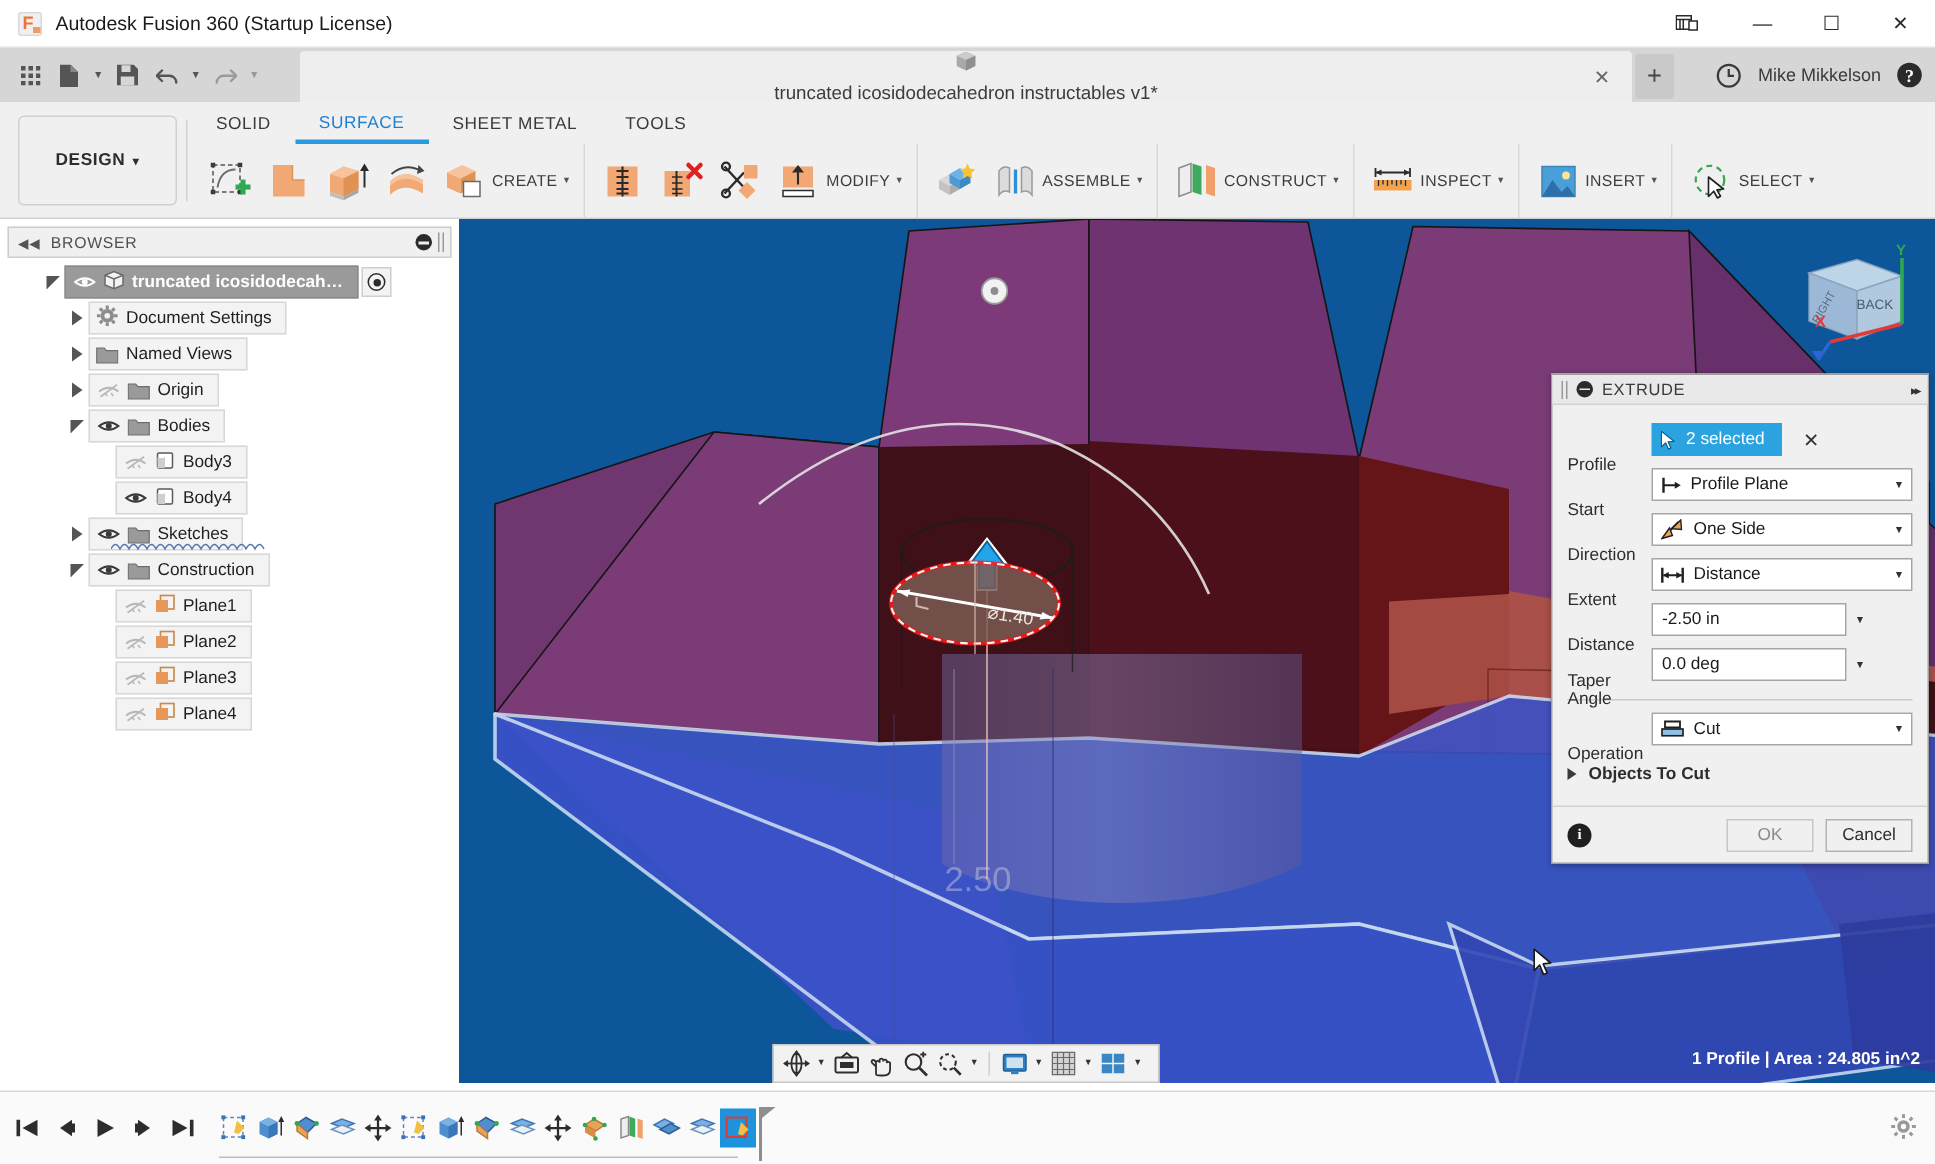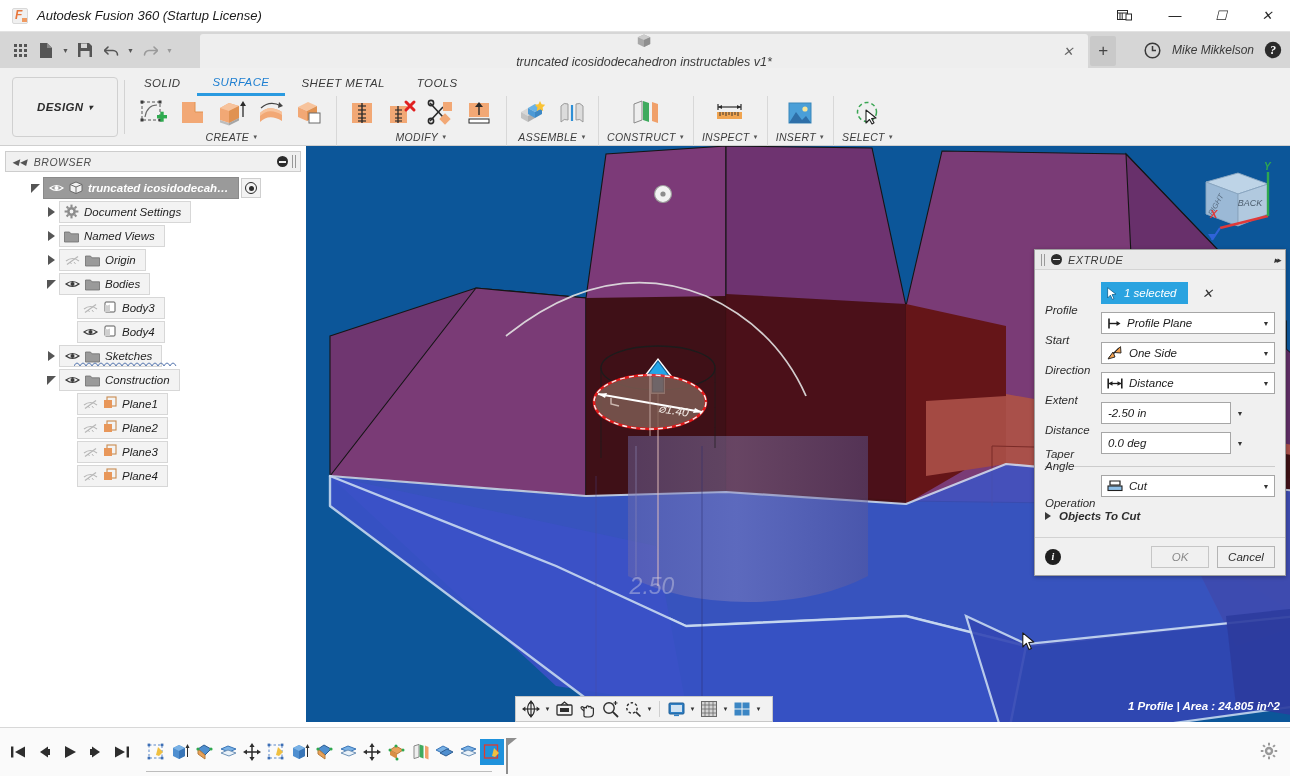--- a/index.html
+++ b/index.html
@@ -5,21 +5,21 @@
   * { box-sizing: border-box; margin: 0; padding: 0; }
   body {
     width: 1290px; height: 776px;
     font-family: "Liberation Sans", sans-serif;
     font-size: 12px;
     background: #ffffff;
     overflow: hidden;
     position: relative;
     -webkit-font-smoothing: antialiased;
   }
-  #app { position: relative; width: 1290px; height: 665px; font-style: italic; }
+  #app { position: relative; width: 1290px; height: 665px; }
 
   
   .titlebar {
     position: absolute; left:0; top:0; width:1290px; height:32px;
     background:#ffffff; border-bottom:1px solid #e2e2e2;
     display:flex; align-items:center;
   }
   .app-icon {
     width:16px; height:16px; margin-left:12px; margin-right:9px;
     background:#f0f0f0; border:1px solid #d9d9d9; border-radius:2px;
@@ -98,21 +98,21 @@
     position:absolute; top:12px; width:1px; height:54px; background:#d3d3d3;
   }
   .tabstrip { position:absolute; left:128px; top:2px; height:26px; display:flex; }
   .rtab {
     padding:0 16px; height:26px; display:flex; align-items:center;
     font-size:11.5px; color:#3a3a3a; letter-spacing:.4px;
   }
   .rtab.active { color:#1e7fd1; border-bottom:3px solid #2a9ae0; }
 
   .panels { position:absolute; left:128px; top:28px; height:50px; display:flex; }
-  .panel { display:flex; flex-direction:column; align-items:center; padding:0 8px;
+  .panel { display:flex; flex-direction:row; align-items:center; padding:0 8px;
     border-right:1px solid #d8d8d8; height:50px; }
   .panel:last-child { border-right:none; }
   .panel-icons { display:flex; align-items:center; gap:3px; height:34px; }
   .panel-label { font-size:10.5px; color:#3c3c3c; letter-spacing:.3px;
     display:flex; align-items:center; gap:3px; height:14px; }
   .tool { width:36px; height:34px; display:flex; align-items:center; justify-content:center;
     border-radius:2px; }
   .tool svg { display:block; }
   .cap-caret { font-size:6px; color:#555; }
 
@@ -1062,21 +1062,21 @@
     </div>
 
     <div class="ex-body">
 
       <div class="ex-row">
         <span class="ex-lbl">Profile</span>
         <span class="ex-sel-btn">
           <svg width="11" height="13" viewBox="0 0 11 13">
               <path d="M0.6 0.6 L0.6 11 L3.4 8.2 L5.3 12.4 L7 11.6 L5.1 7.6 L9 7.2 Z" fill="#ffffff" stroke="#0a5f8f" stroke-width="0.8" stroke-linejoin="round"></path>
             </svg>
-          <span>1 selected</span>
+          <span>2 selected</span>
         </span>
         <span class="ex-x">✕</span>
       </div>
 
       <div class="ex-row">
         <span class="ex-lbl">Start</span>
         <span class="ex-field">
           <svg width="14" height="13" viewBox="0 0 14 13">
               <line x1="2" y1="1.5" x2="2" y2="11.5" stroke="#1f1f1f" stroke-width="1.6"></line>
               <line x1="2" y1="6.5" x2="11" y2="6.5" stroke="#1f1f1f" stroke-width="1.4"></line>

